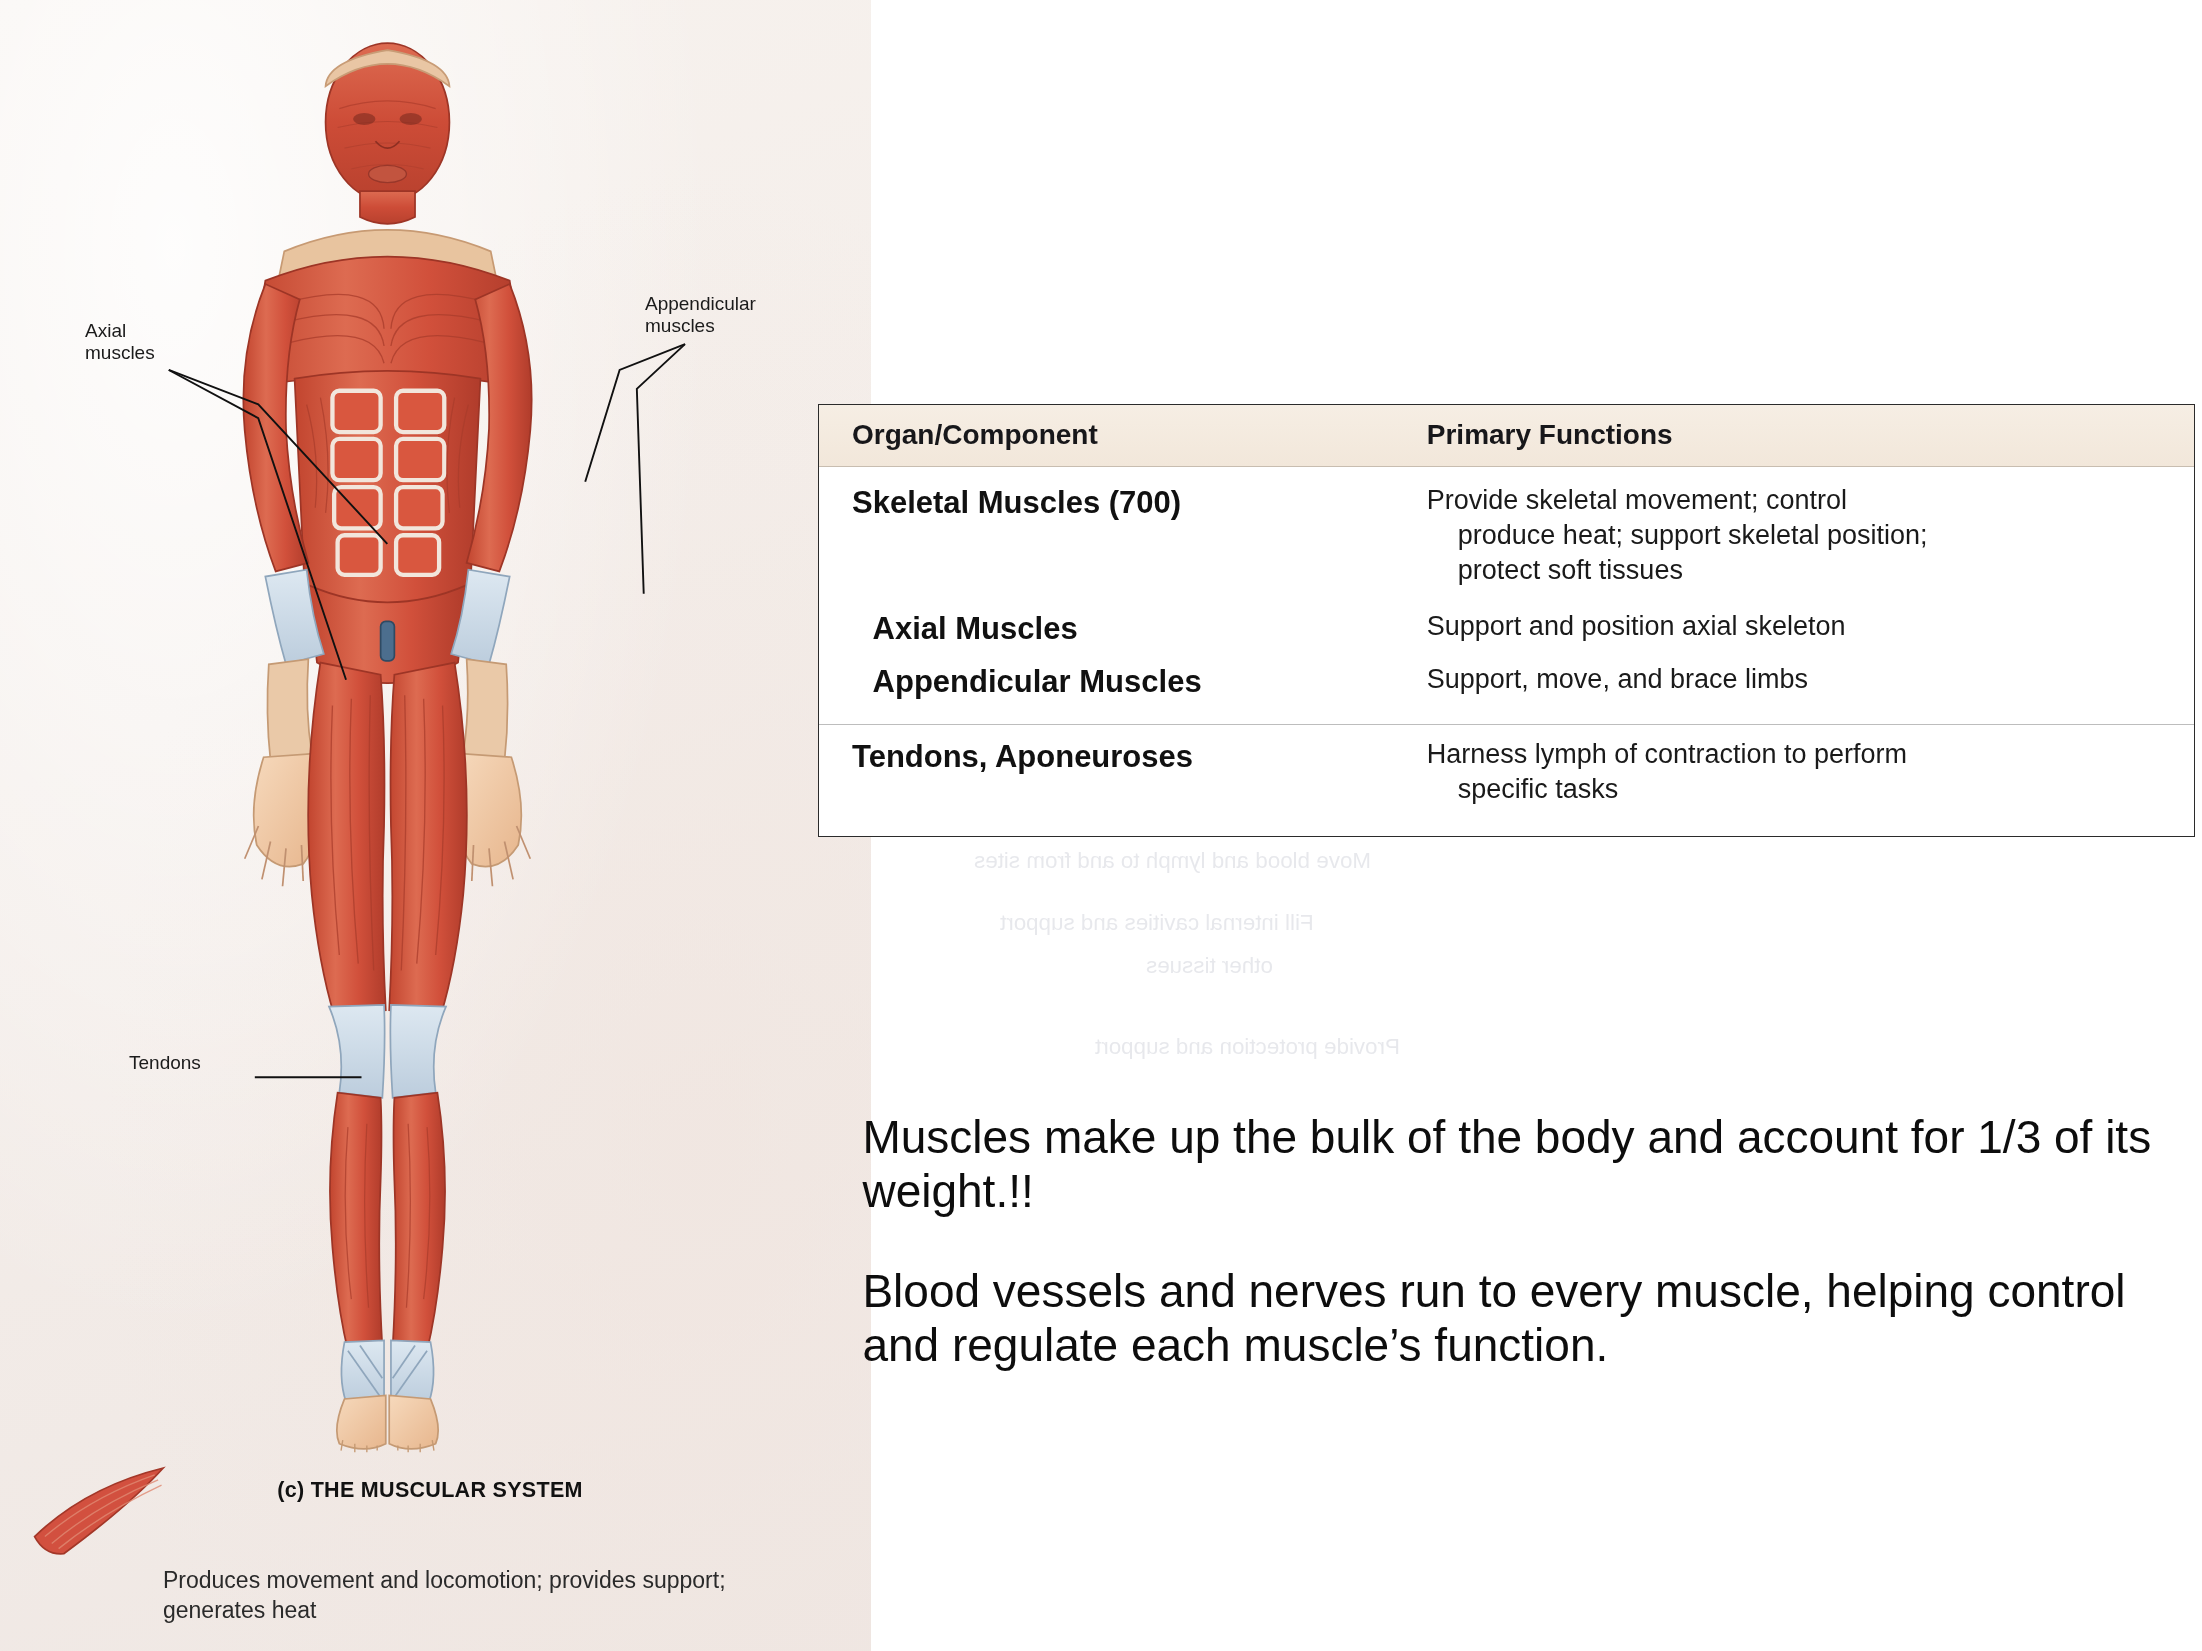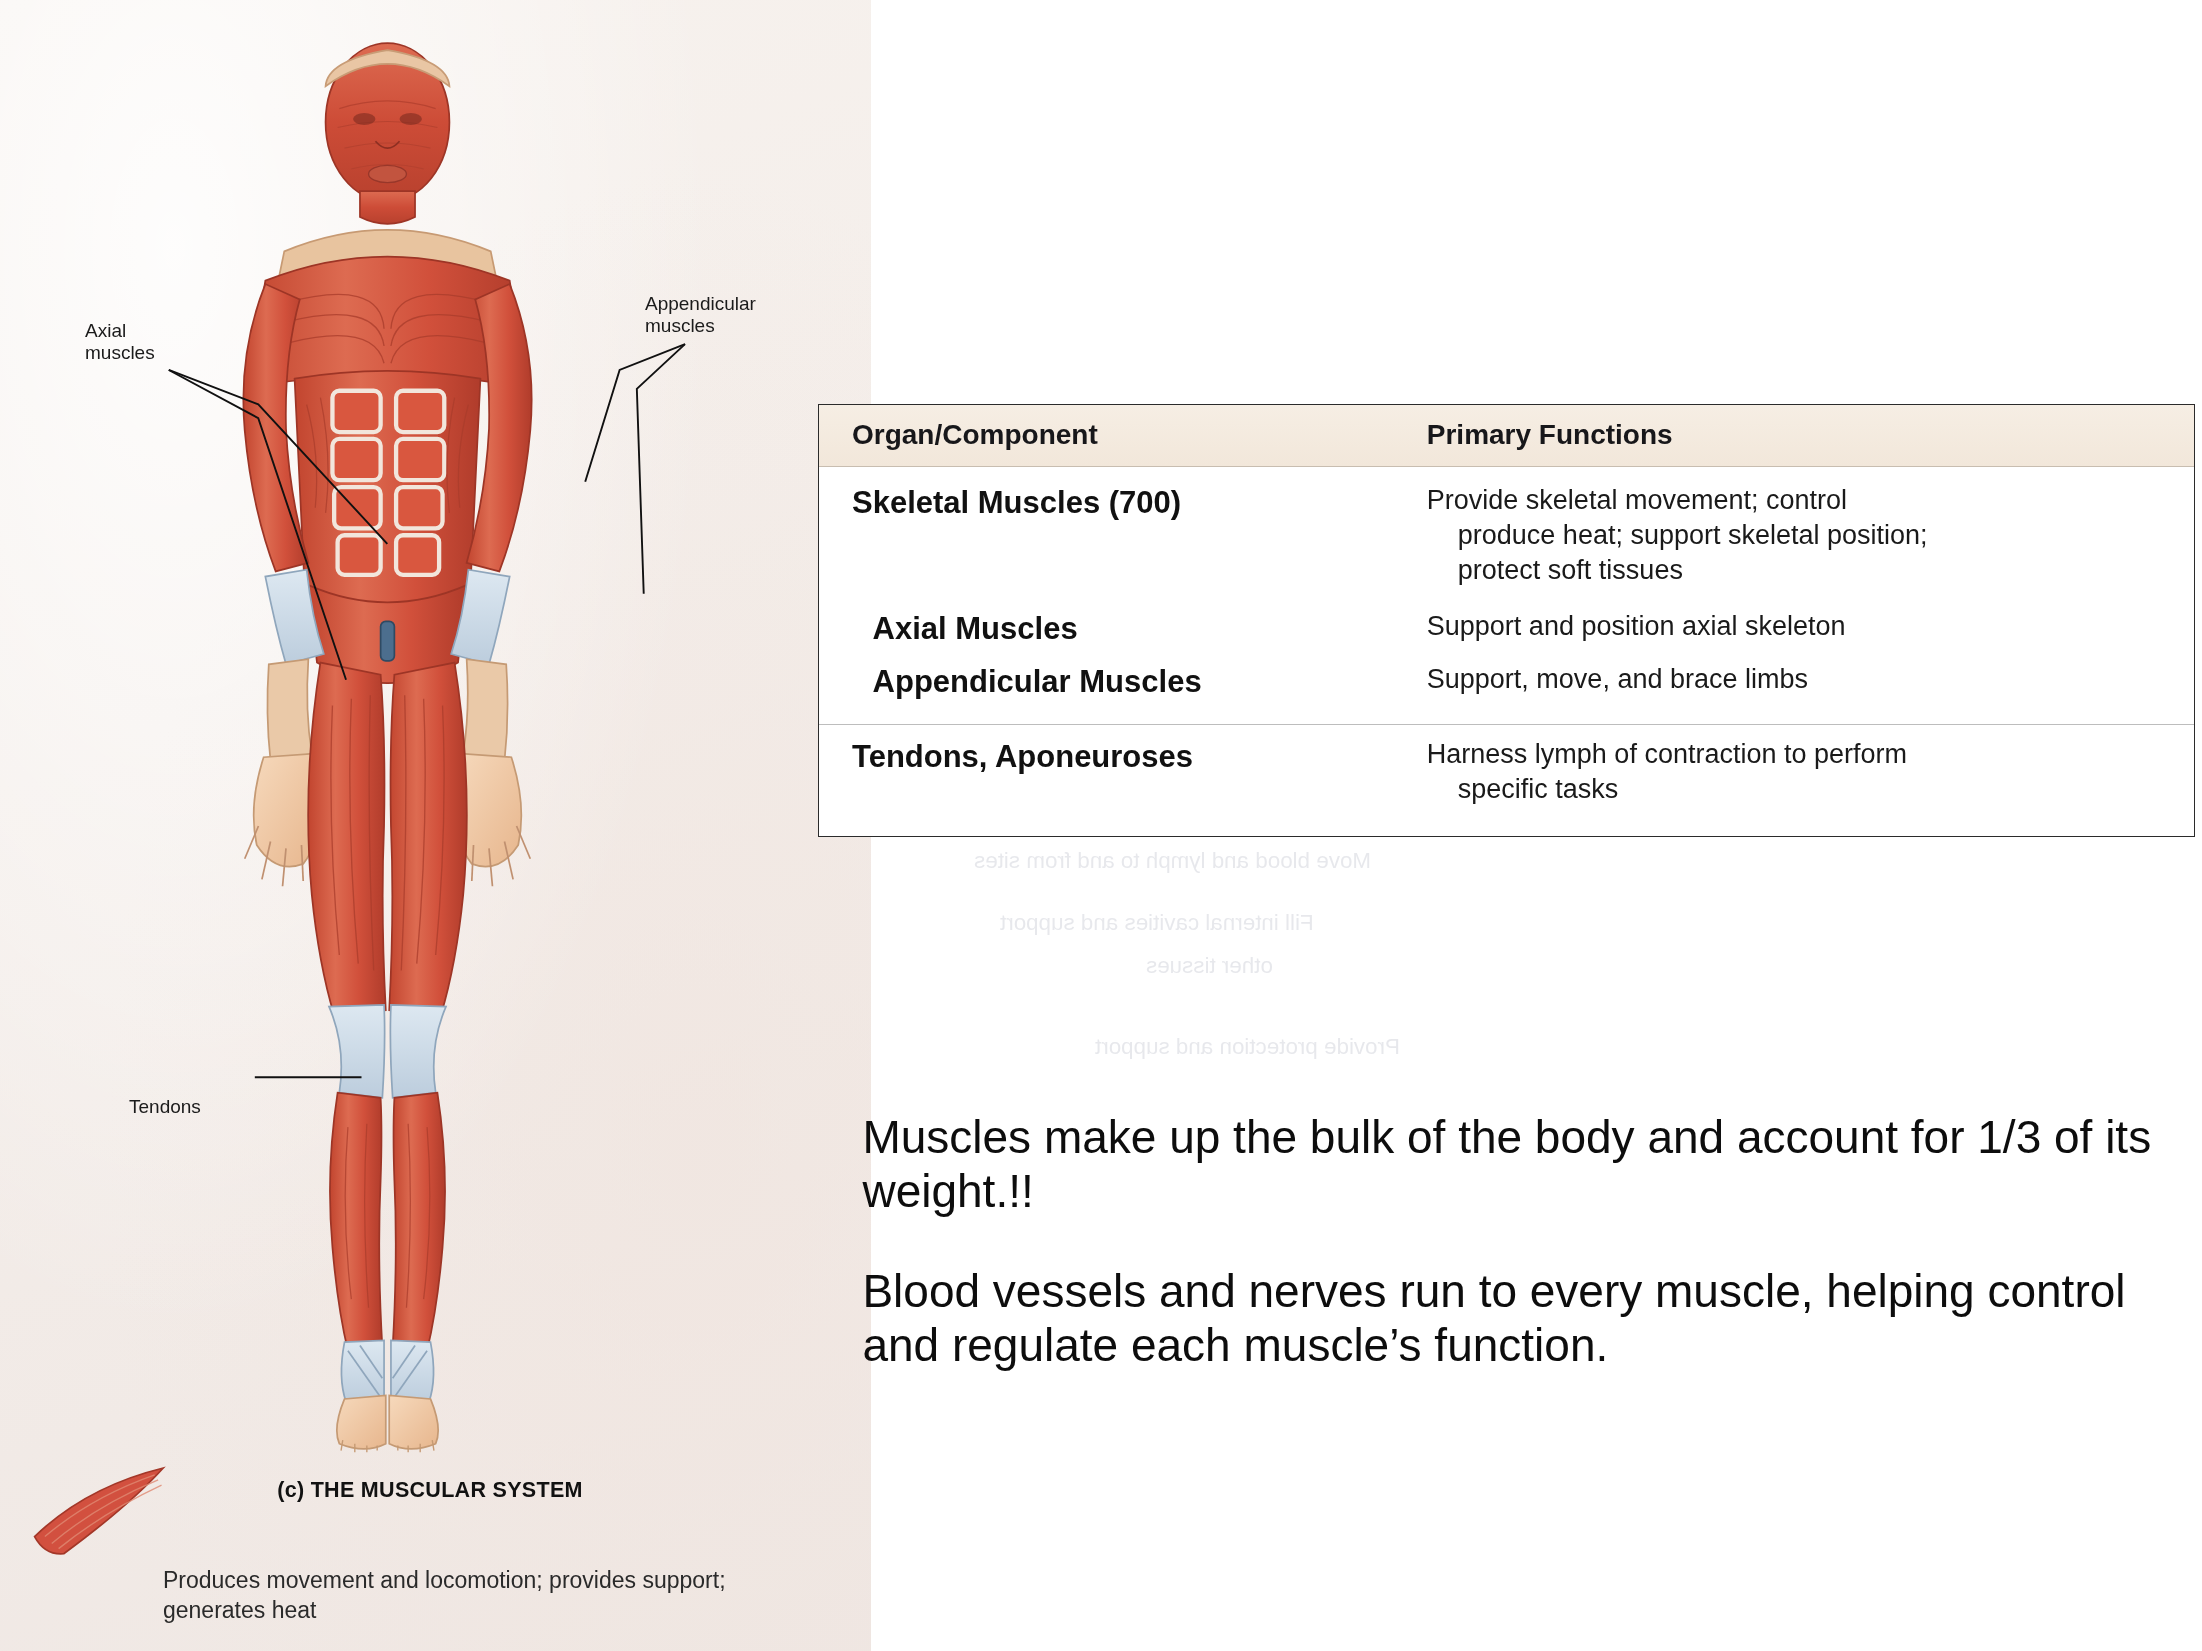--- a/index.html
+++ b/index.html
@@ -42,21 +42,21 @@
   .fig-label {
     position: absolute;
     font-family: Liberation Sans, sans-serif;
     font-size: 19px;
     color: #1b1b1b;
     line-height: 1.18;
     white-space: pre-line;
   }
   #label-axial { left: 65px; top: 320px; width: 155px; margin-left: 20px; }
   #label-appendicular { left: 645px; top: 293px; width: 198px; }
-  #label-tendons { left: 129px; top: 1096px; width: 138px; }
+  #label-tendons { left: 129px; top: 1052px; width: 138px; }
 
   .caption-title {
     position: absolute;
     left: 189px; top: 1478px;
     width: 482px;
     text-align: center;
     font-size: 21.5px;
     font-weight: bold;
     color: #111;
     letter-spacing: 0.3px;

